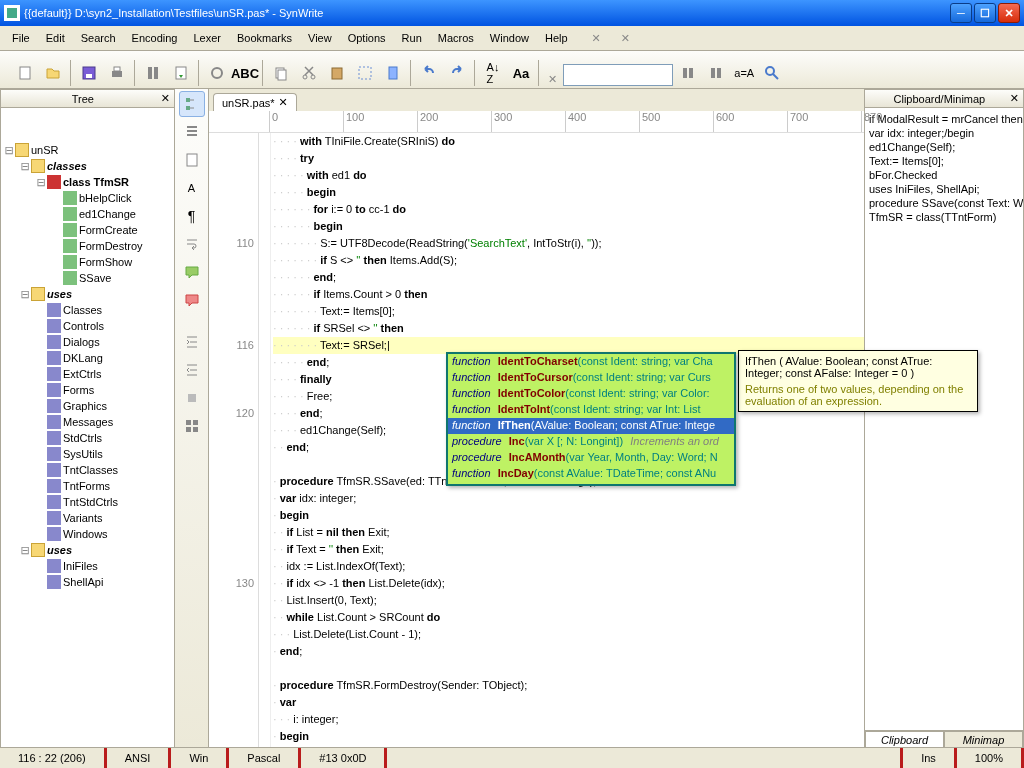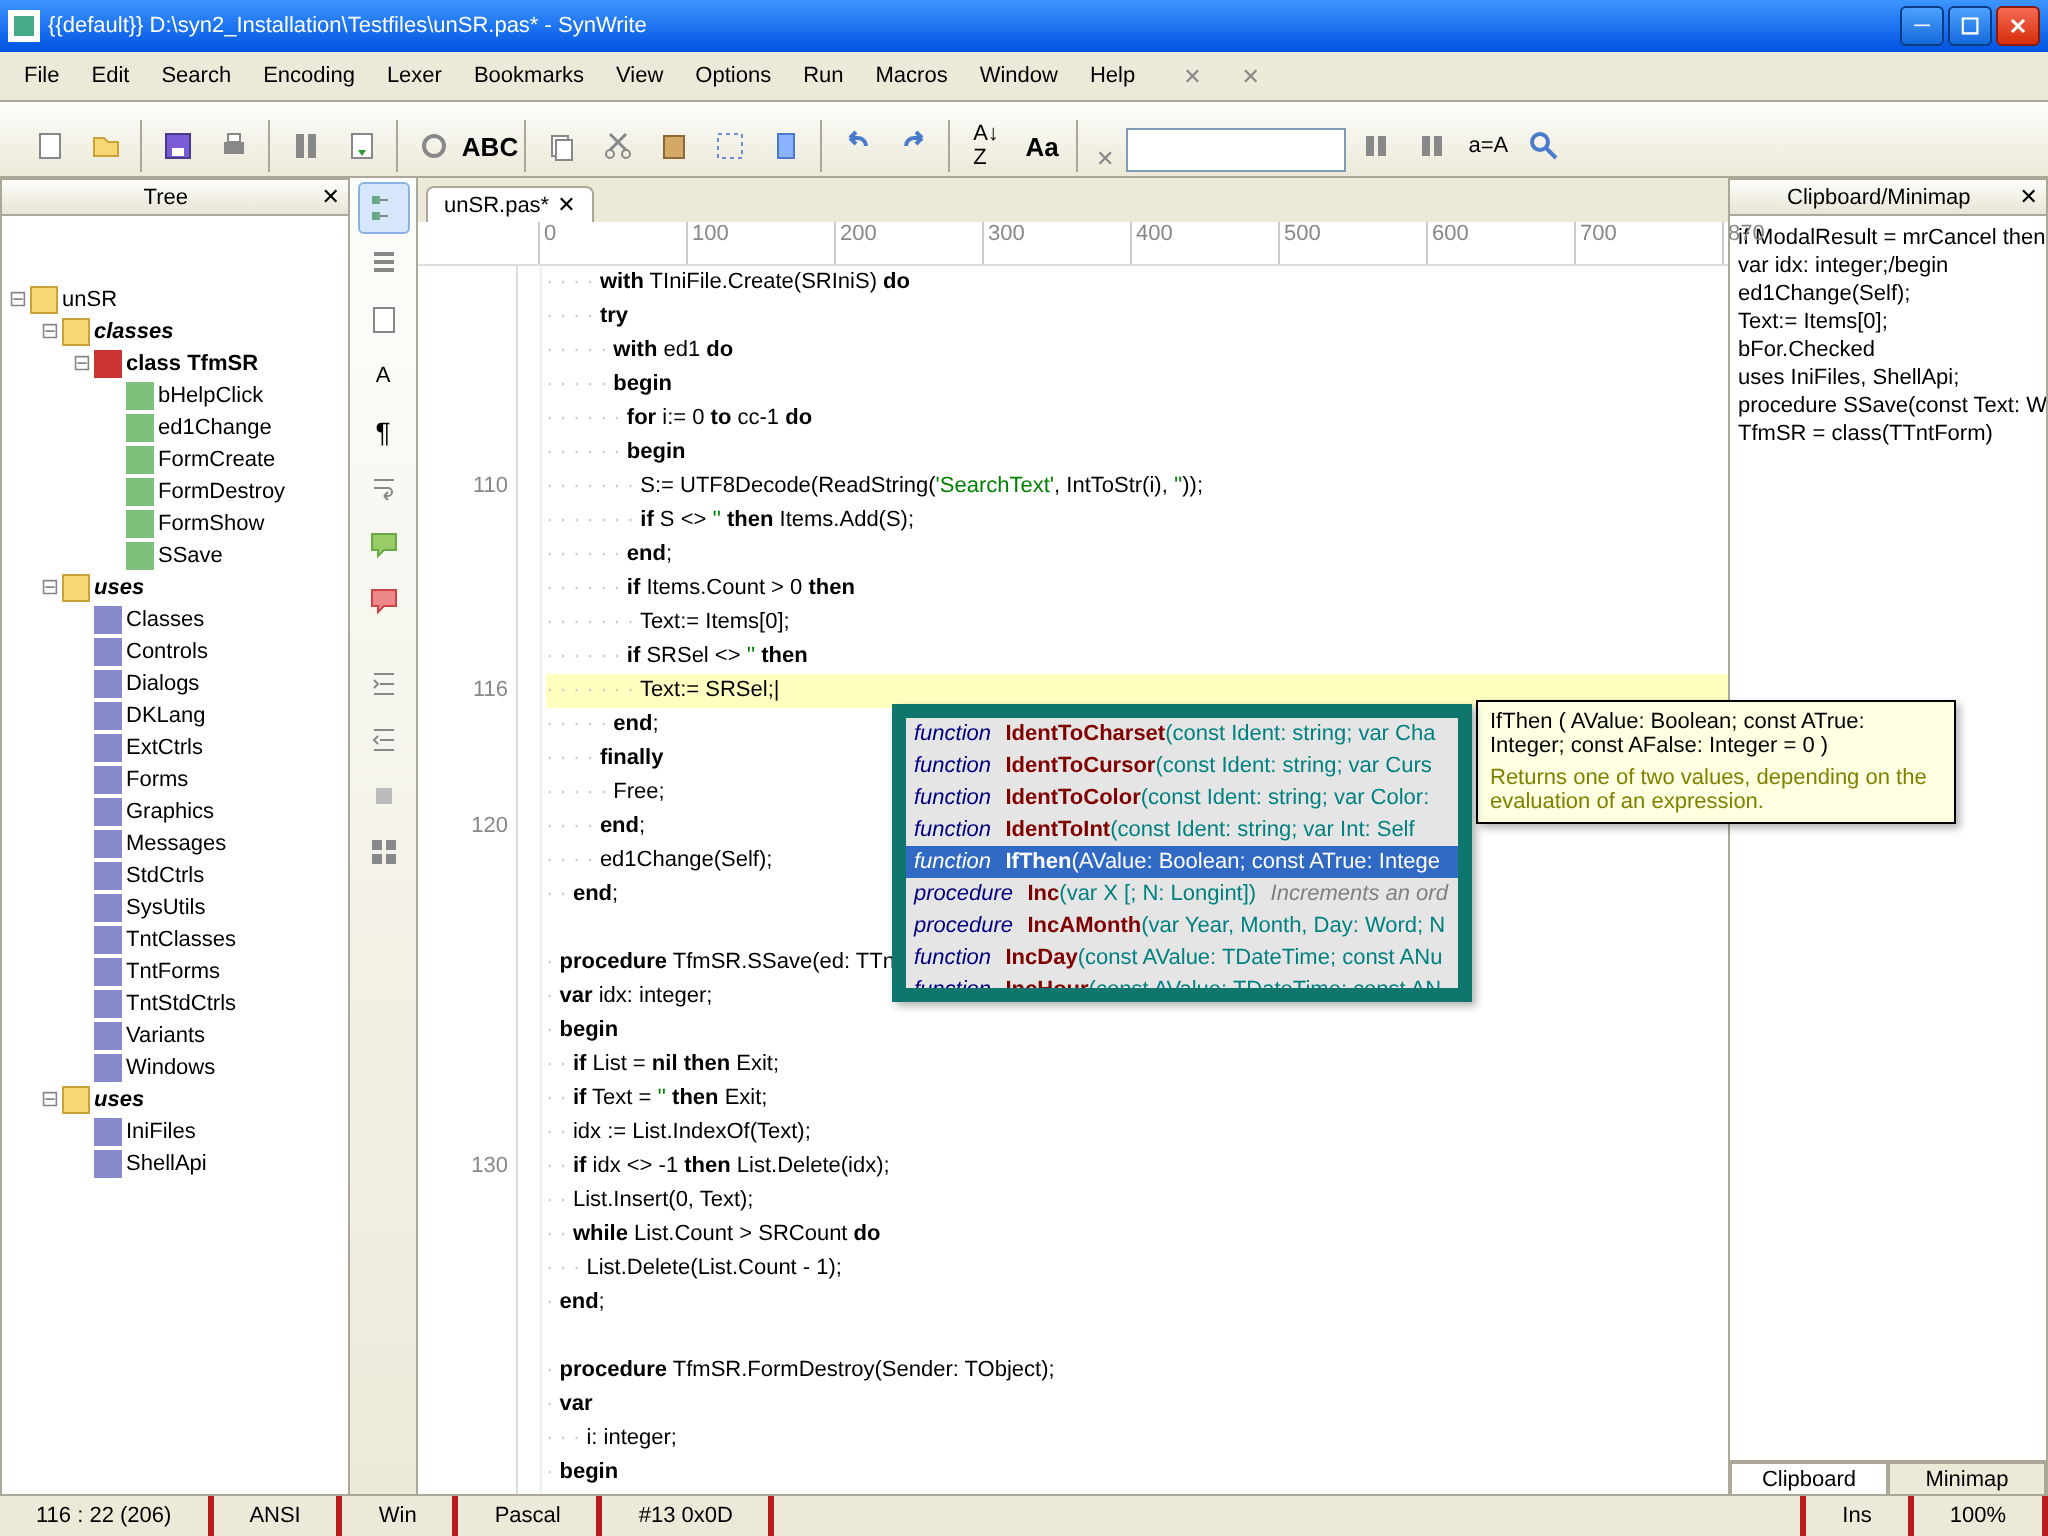--- a/index.html
+++ b/index.html
@@ -39,36 +39,36 @@
 .ruler { height:22px; background:#fff; border-bottom:1px solid #ddd; position:relative; font-size:10px; color:#888; }
 .ruler .tick { position:absolute; top:0; height:100%; border-left:1px solid #ccc; padding-left:2px; }
 .edarea { flex:1; display:flex; position:relative; overflow:hidden; }
 .gutter { width:50px; background:#fff; border-right:1px solid #ddd; text-align:right; padding:0 4px; font-family:'Courier New',monospace; font-size:13px; color:#888; line-height:17px; }
 .foldcol { width:12px; background:#fff; border-right:1px solid #eee; }
 .code { flex:1; font-family:'Courier New',monospace; font-size:13px; line-height:17px; white-space:pre; position:relative; padding-left:2px; }
 .code .kw { color:#000; font-weight:bold; }
 .code .str { color:#008000; }
 .code .cur { background:#ffffc0; }
 .code .gu { color:#ccc; }
-.acpop { position:absolute; left:446px; top:352px; width:290px; height:149px; background:#e5e5e5; border:7px solid #0f766e; box-shadow:2px 2px 4px rgba(0,0,0,.3); overflow:hidden; z-index:10; }
+.acpop { position:absolute; left:446px; top:352px; width:290px; height:134px; background:#bef264; border:2px solid #0f766e; box-shadow:2px 2px 4px rgba(0,0,0,.3); overflow:hidden; z-index:10; }
 .acrow { padding:1px 4px; white-space:nowrap; font-family:'Courier New',monospace; font-size:12px; }
 .acrow .k { color:#000080; font-style:italic; }
 .acrow .n { color:#800000; font-weight:bold; }
 .acrow .s { color:#008080; }
 .acrow .d { color:#808080; font-style:italic; }
 .acrow.sel { background:#316ac5; color:#fff; }
 .acrow.sel .k,.acrow.sel .n,.acrow.sel .s,.acrow.sel .d { color:#fff; }
 .hint { position:absolute; left:738px; top:350px; width:240px; background:#ffffe1; border:1px solid #000; padding:4px 6px; box-shadow:2px 2px 4px rgba(0,0,0,.3); z-index:9; font-size:11px; }
 .hint .sig { color:#000; }
 .hint .desc { color:#808000; margin-top:4px; }
 .cpanel { width:160px; background:#fff; border:1px solid #aca899; display:flex; flex-direction:column; }
 .cbody { flex:1; padding:4px; font-size:11px; color:#000; overflow:hidden; }
 .cbody div { line-height:14px; white-space:nowrap; }
 .cfoot { display:flex; border-top:1px solid #aca899; }
-.ctab { flex:1; text-align:center; padding:2px; border:1px solid #aca899; background:#ece9d8; }
+.ctab { flex:1; text-align:center; padding:2px; border:1px solid #aca899; background:#ece9d8;font-style:italic; }
 .ctab.act { background:#fff; border-bottom:none; }
 .status { position:absolute; bottom:0; left:0; right:0; height:21px; background:#ece9d8; border-top:1px solid #aca899; display:flex; align-items:center; font-size:11px; }
 .status .cell { padding:0 18px; border-right:3px solid #b91c1c; height:100%; display:flex; align-items:center; }
 svg { display:block; }
 </style>
 </head>
 <body>
 
 <div class="titlebar">
   <span class="icon">
@@ -520,21 +520,21 @@
       <div class="ctab act">Clipboard</div>
       <div class="ctab">Minimap</div>
     </div>
   </div>
 </div>
 
 <div class="acpop" id="acpop">
     <div class="acrow"><span class="k">function</span> <span class="n">IdentToCharset</span><span class="s">(const Ident: string; var Cha</span></div>
     <div class="acrow"><span class="k">function</span> <span class="n">IdentToCursor</span><span class="s">(const Ident: string; var Curs</span></div>
     <div class="acrow"><span class="k">function</span> <span class="n">IdentToColor</span><span class="s">(const Ident: string; var Color:</span></div>
-    <div class="acrow"><span class="k">function</span> <span class="n">IdentToInt</span><span class="s">(const Ident: string; var Int: Self</span></div>
+    <div class="acrow"><span class="k">function</span> <span class="n">IdentToInt</span><span class="s">(const Ident: string; var Int: List</span></div>
     <div class="acrow sel"><span class="k">function</span> <span class="n">IfThen</span><span class="s">(AValue: Boolean; const ATrue: Intege</span></div>
     <div class="acrow"><span class="k">procedure</span> <span class="n">Inc</span><span class="s">(var X [; N: Longint])</span> <span class="d">Increments an ord</span></div>
     <div class="acrow"><span class="k">procedure</span> <span class="n">IncAMonth</span><span class="s">(var Year, Month, Day: Word; N</span></div>
     <div class="acrow"><span class="k">function</span> <span class="n">IncDay</span><span class="s">(const AValue: TDateTime; const ANu</span></div>
     <div class="acrow"><span class="k">function</span> <span class="n">IncHour</span><span class="s">(const AValue: TDateTime; const AN</span></div>
   </div>
 <div class="hint">
   <div class="sig">IfThen ( AValue: Boolean; const ATrue: Integer; const AFalse: Integer = 0 )</div>
   <div class="desc">Returns one of two values, depending on the evaluation of an expression.</div>
 </div>

